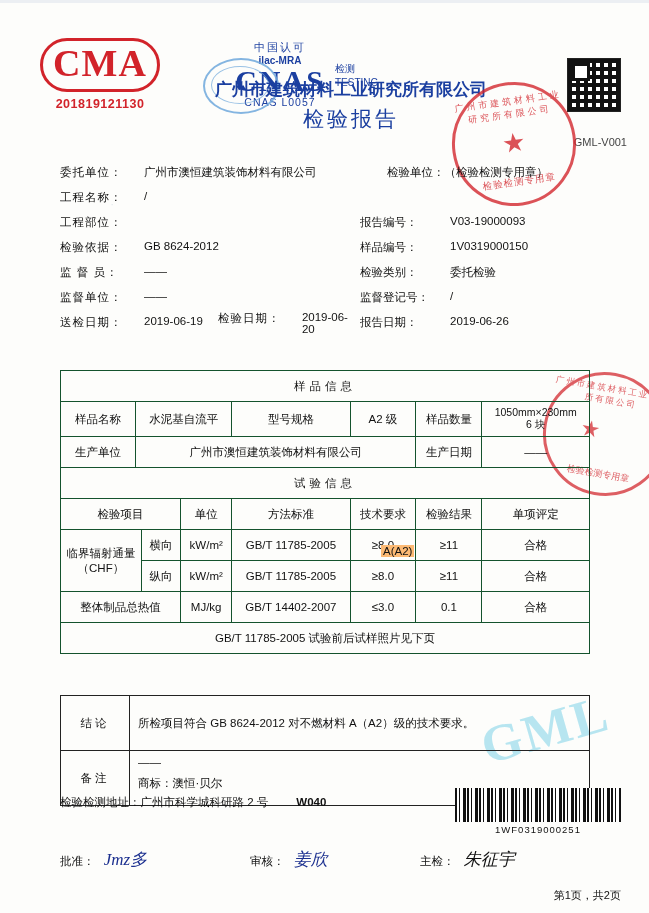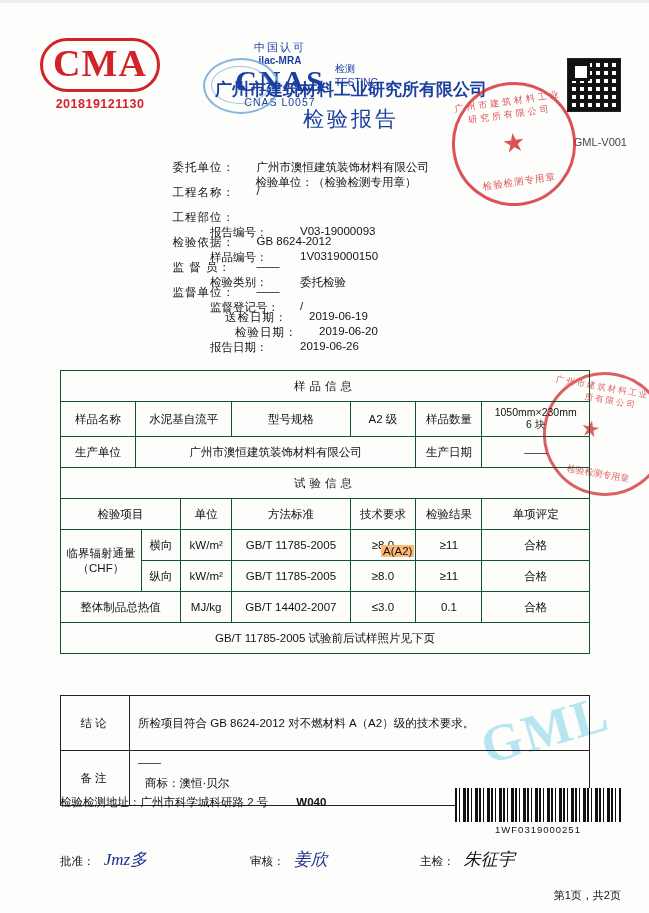--- a/index.html
+++ b/index.html
@@ -120,21 +120,21 @@
     transform:rotate(-16deg);font-family:"Liberation Serif",serif;
     letter-spacing:2px;pointer-events:none;
   }
   .ghost{
     position:absolute;color:#cfd8e3;opacity:.5;pointer-events:none;
     font-size:13px;letter-spacing:2px;
   }
 
   
   .meta{position:absolute;left:60px;top:160px;width:530px;font-size:11.5px;}
-  .meta-row{display:flex;height:25px;align-items:center;flex-direction:column;}
+  .meta-row{display:flex;height:25px;align-items:center;}
   .m-l{width:74px;letter-spacing:1px;color:#111;}
   .m-v{flex:1;padding-left:10px;color:#111;}
   .m-l2{width:82px;letter-spacing:0px;color:#111;}
   .m-v2{width:140px;padding-left:8px;color:#111;}
   .left-col{width:305px;display:flex;}
   .right-col{flex:1;display:flex;}
 
   
   table.main{
     position:absolute;left:60px;top:370px;width:530px;
@@ -381,21 +381,21 @@
   <table class="concl">
     <tbody>
         <tr>
       <td class="c-lbl">结论</td>
       <td style="height:44px;">所检项目符合 GB 8624-2012 对不燃材料 A（A2）级的技术要求。</td>
     </tr>
     <tr>
       <td class="c-lbl">备注</td>
       <td style="height:44px;vertical-align:top;">
         <div>——</div>
-        <div style="margin-top:8px;margin-left:7px;">商标：澳恒·贝尔</div>
+        <div style="margin-top:8px;">商标：澳恒·贝尔</div>
       </td>
     </tr>
   </tbody>
     </table>
 
   <div class="addr">
     <span>检验检测地址：</span><span>广州市科学城科研路 2 号</span><span class="w040">W040</span>
   </div>
 
   <div class="barcode">

